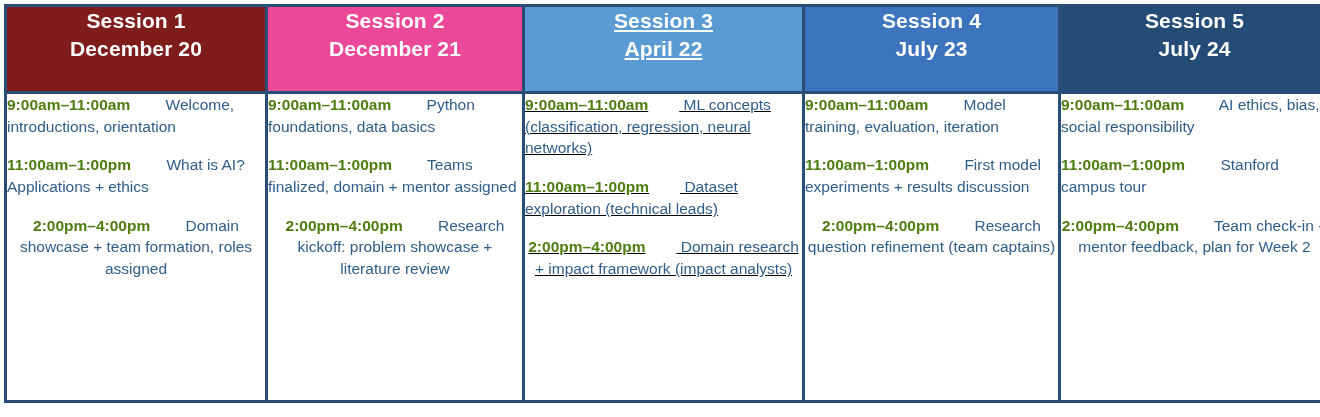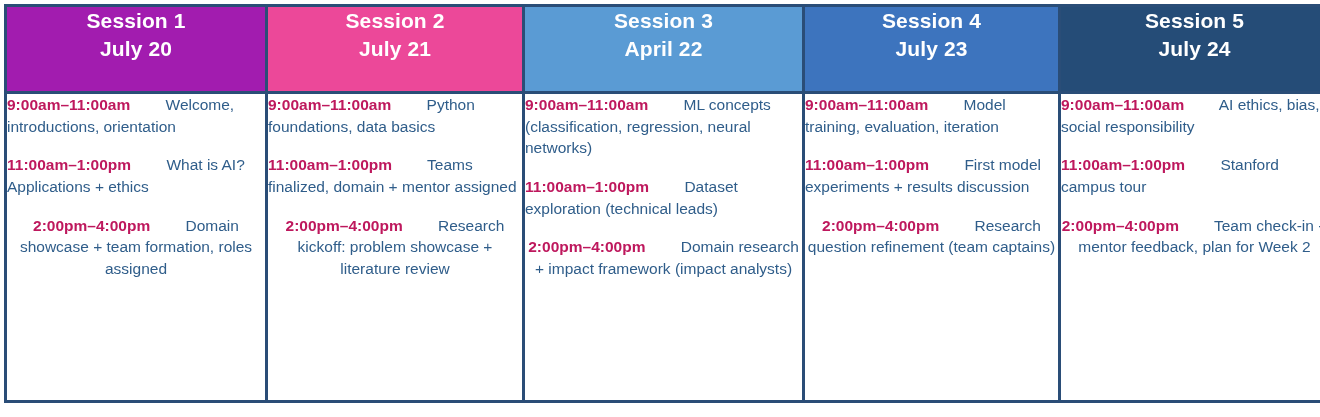--- a/index.html
+++ b/index.html
@@ -51,47 +51,47 @@
 
   .slot {
     color: #2c5282;
     font-size: 15.5px;
     line-height: 1.40;
     margin-bottom: 17px;
   }
   .slot:last-child { margin-bottom: 0; text-align: center; }
   .slot .time {
     font-weight: bold;
-    color: #be185d;
+    color: #4d7c0f;
   }
   .slot .desc {
     color: #2f5d8a;
     padding-left: 31px;
   }
 
   
   .c0 { width: 258px; }
   .c1 { width: 254px; }
-  .c2 { width: 277px; }
+  .c2 { width: 277px; text-decoration: underline; }
   .c3 { width: 253px; }
   .c4 { width: 267px; }
 </style>
 </head>
 <body>
 
 <table id="schedule-table">
   <thead>
     <tr>
-      <th class="hdr c0" style="background: #a21caf;">
+      <th class="hdr c0" style="background: #7f1d1d;">
         <span class="l1">Session 1</span>
-        <span class="l2">July 20</span>
+        <span class="l2">December 20</span>
       </th>
       <th class="hdr c1" style="background: #ec4899;">
         <span class="l1">Session 2</span>
-        <span class="l2">July 21</span>
+        <span class="l2">December 21</span>
       </th>
       <th class="hdr c2" style="background: rgb(90, 155, 212);">
         <span class="l1">Session 3</span>
         <span class="l2">April 22</span>
       </th>
       <th class="hdr c3" style="background: rgb(61, 116, 190);">
         <span class="l1">Session 4</span>
         <span class="l2">July 23</span>
       </th>
       <th class="hdr c4" style="background: rgb(37, 76, 119);">

